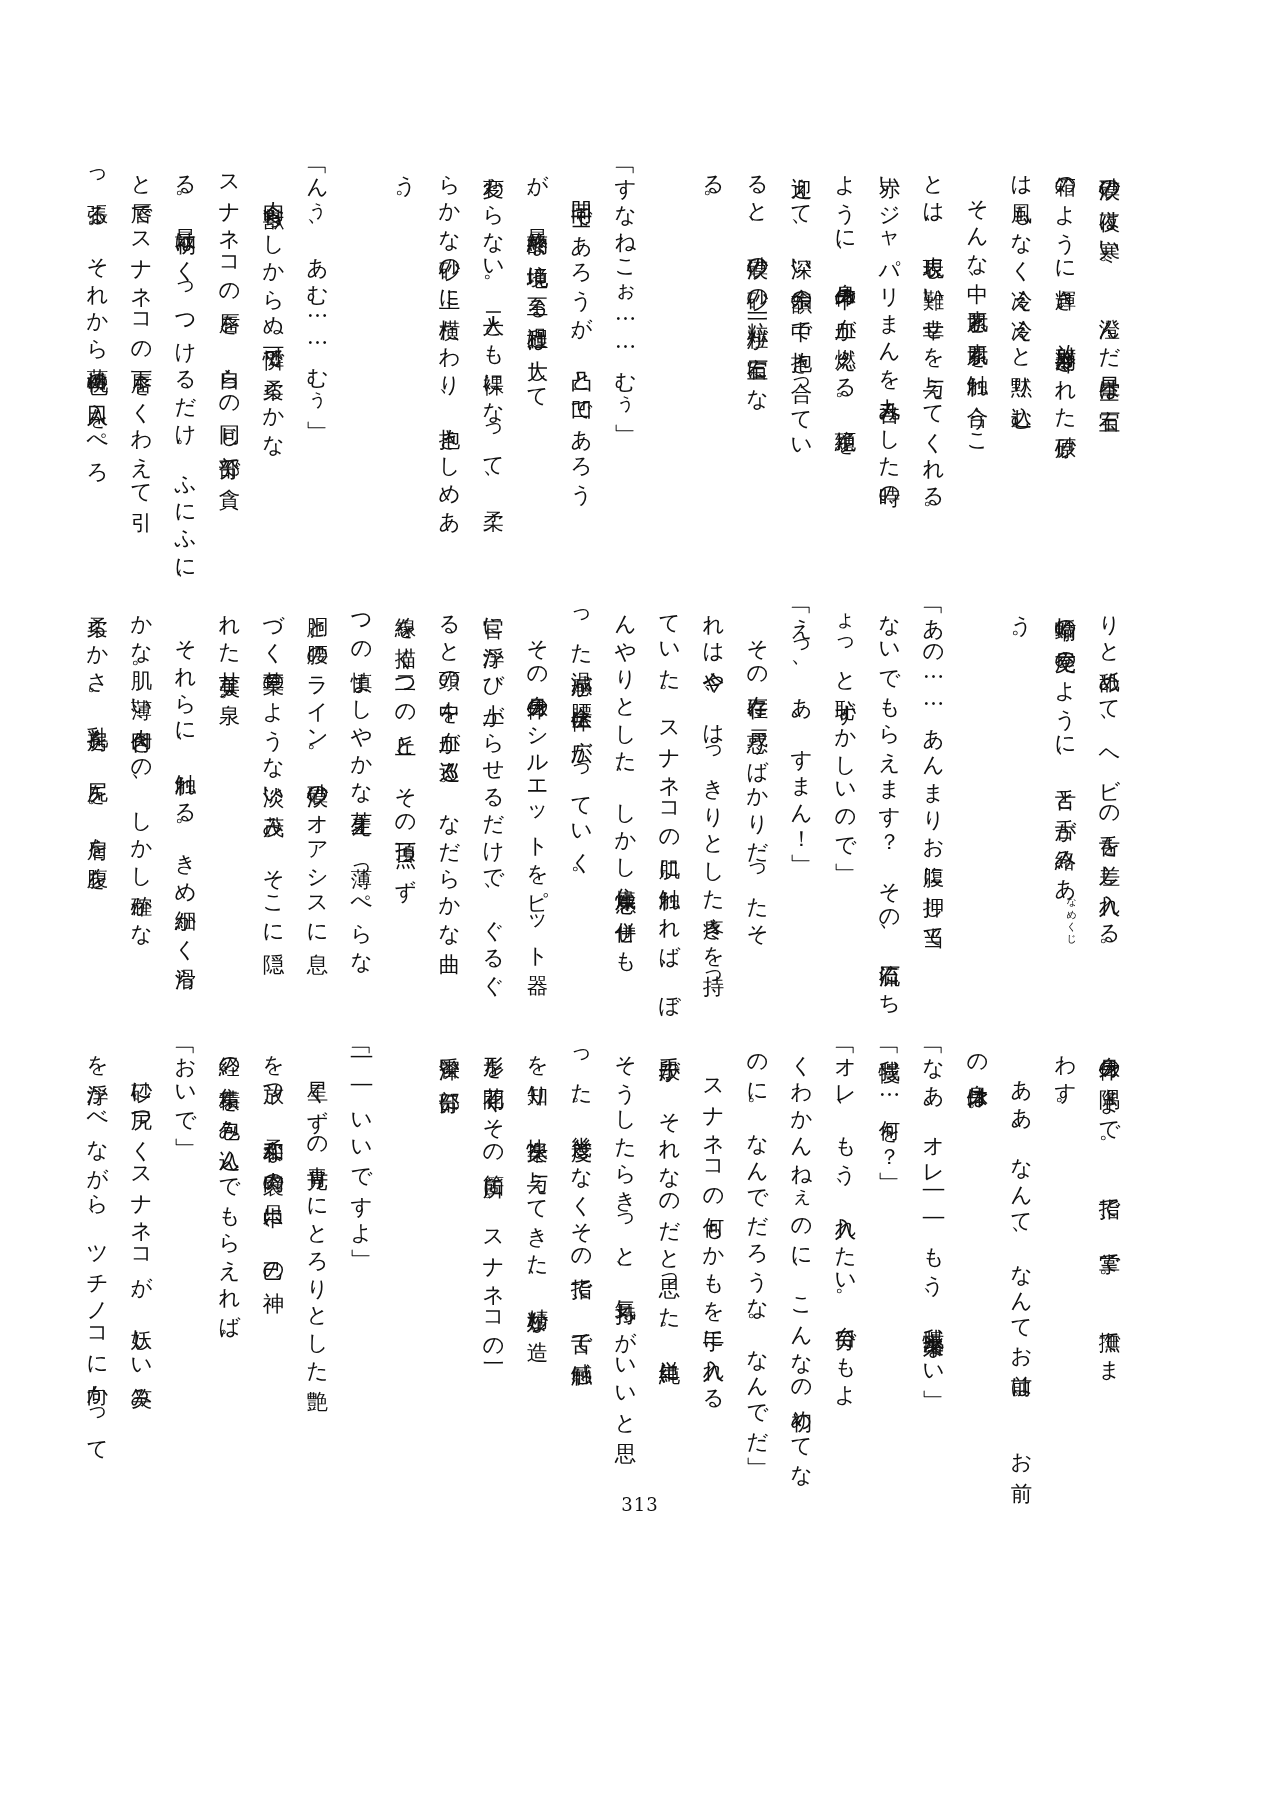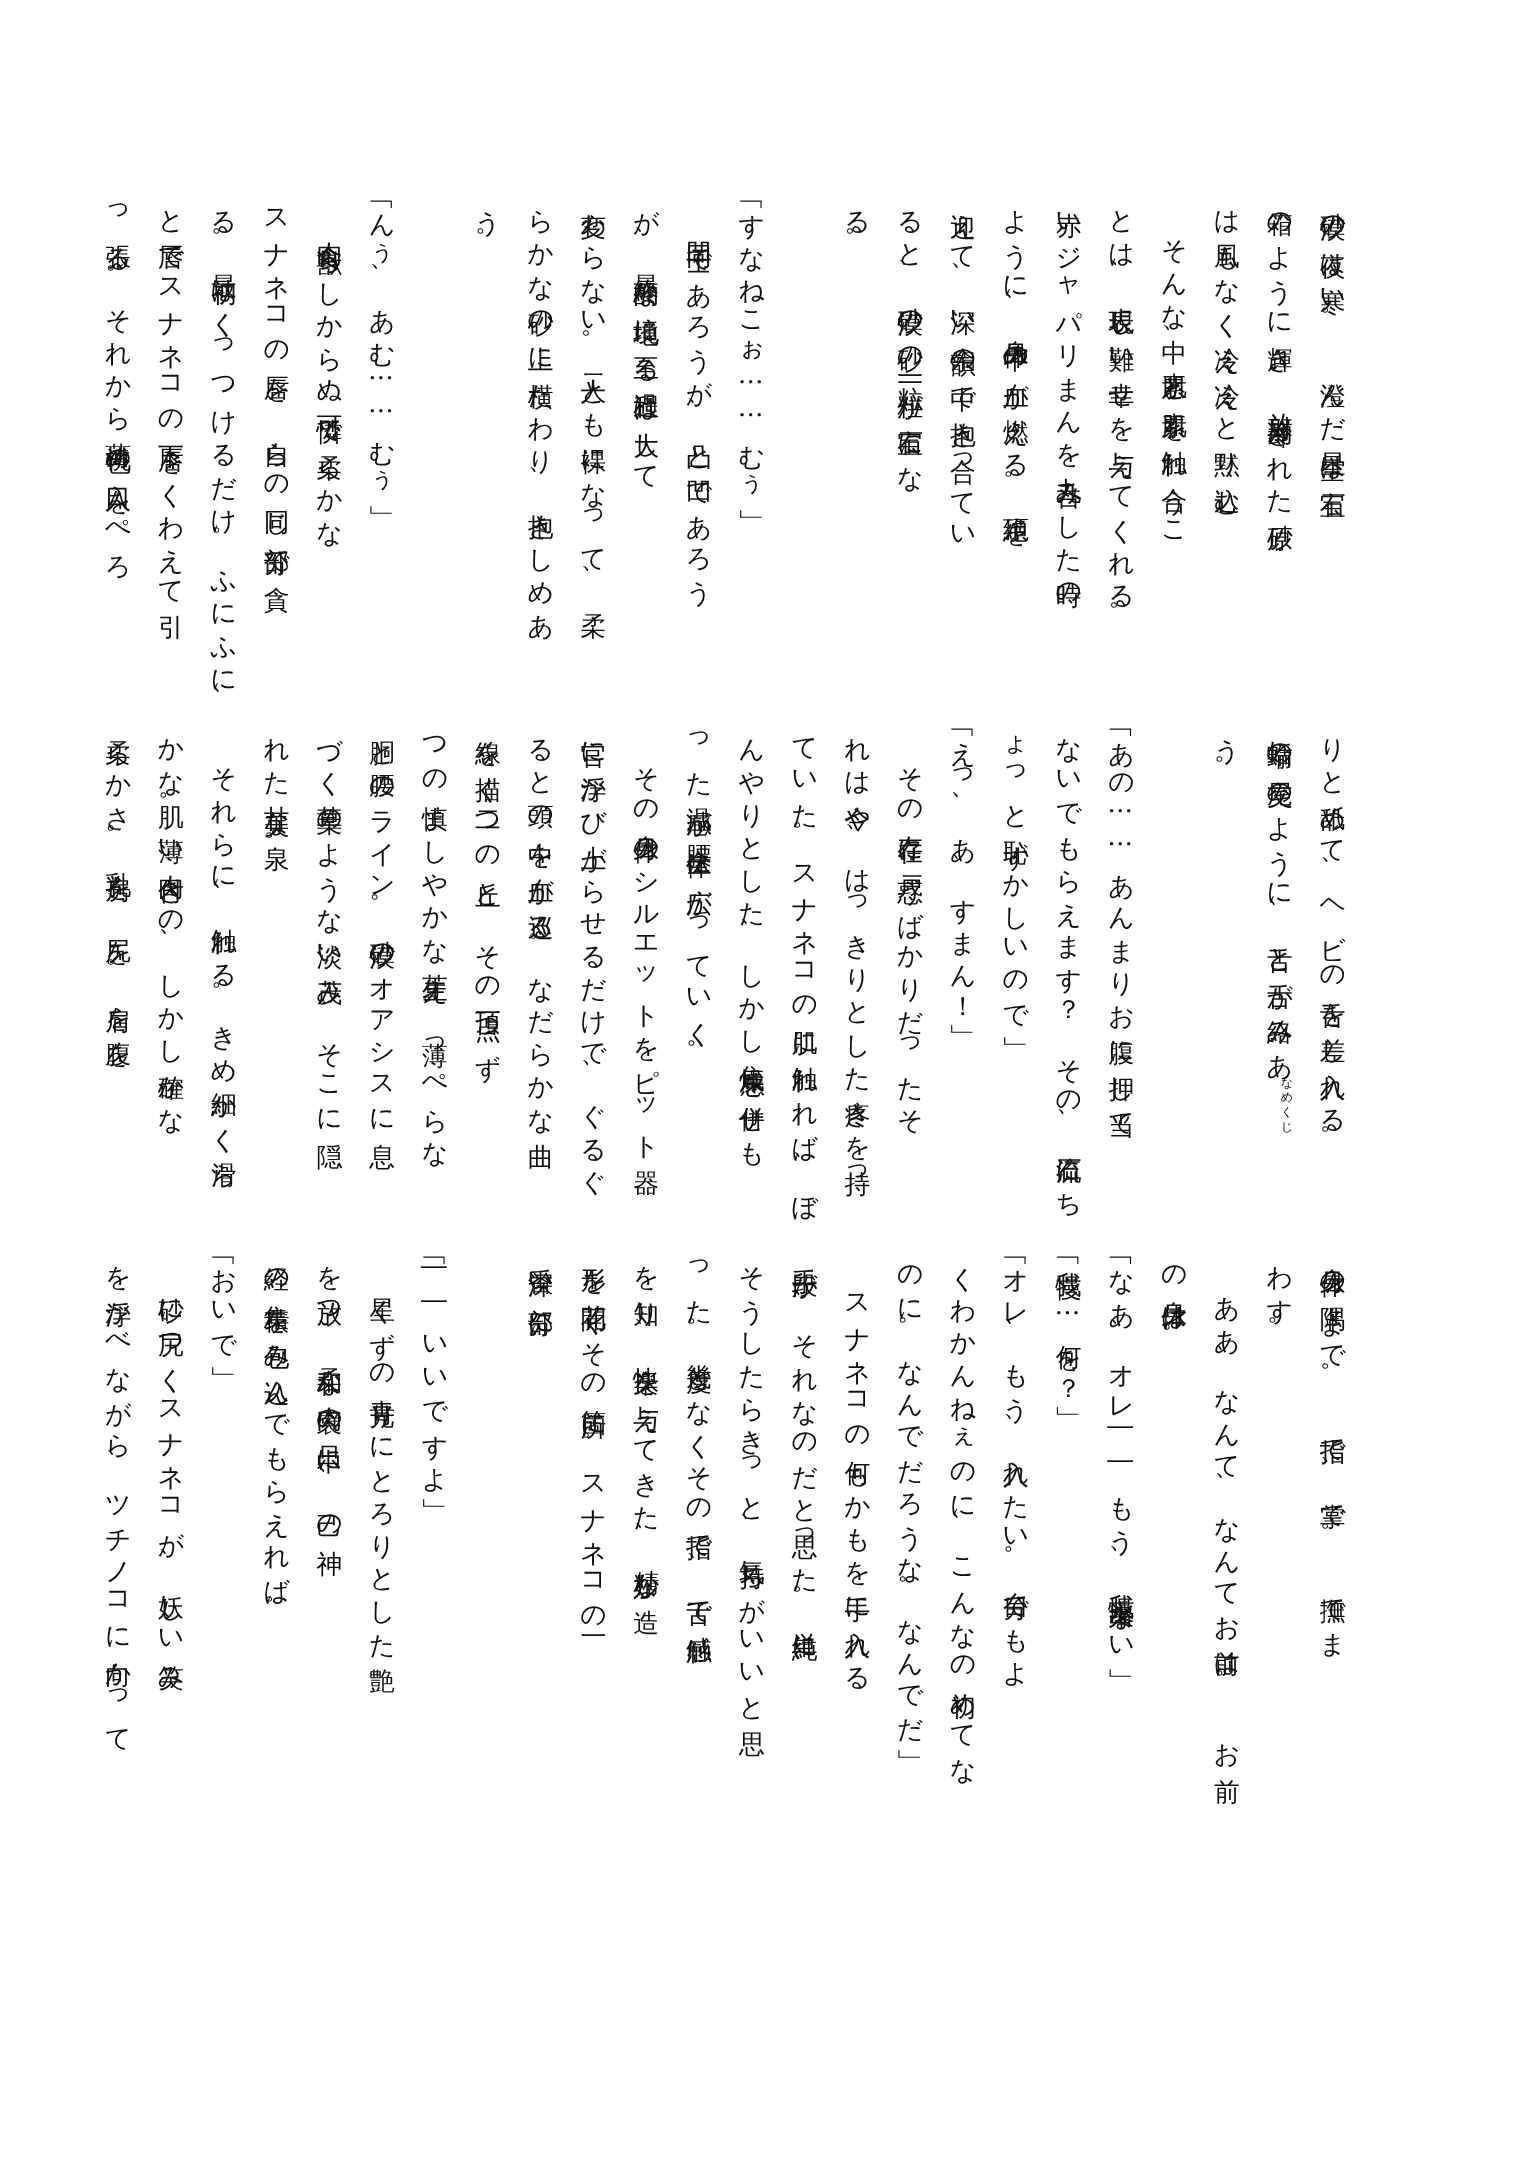--- a/index.html
+++ b/index.html
@@ -177,14 +177,15 @@
       <div class="vcol">　星くずの青光りにとろりとした艶</div>
       <div class="vcol">を放つ、柔和な肉襞の只中に、己の神</div>
       <div class="vcol">経の集積を包み込んでもらえれば。</div>
       <div class="vcol">「おいで」</div>
       <div class="vcol">　砂に尻つくスナネコが、妖しい笑み</div>
       <div class="vcol">を浮かべながら、ツチノコに向かって</div>
     </div>
 
   </div>
 
+  <div class="folio">313</div>
 
 </div>
 
 </body></html>

